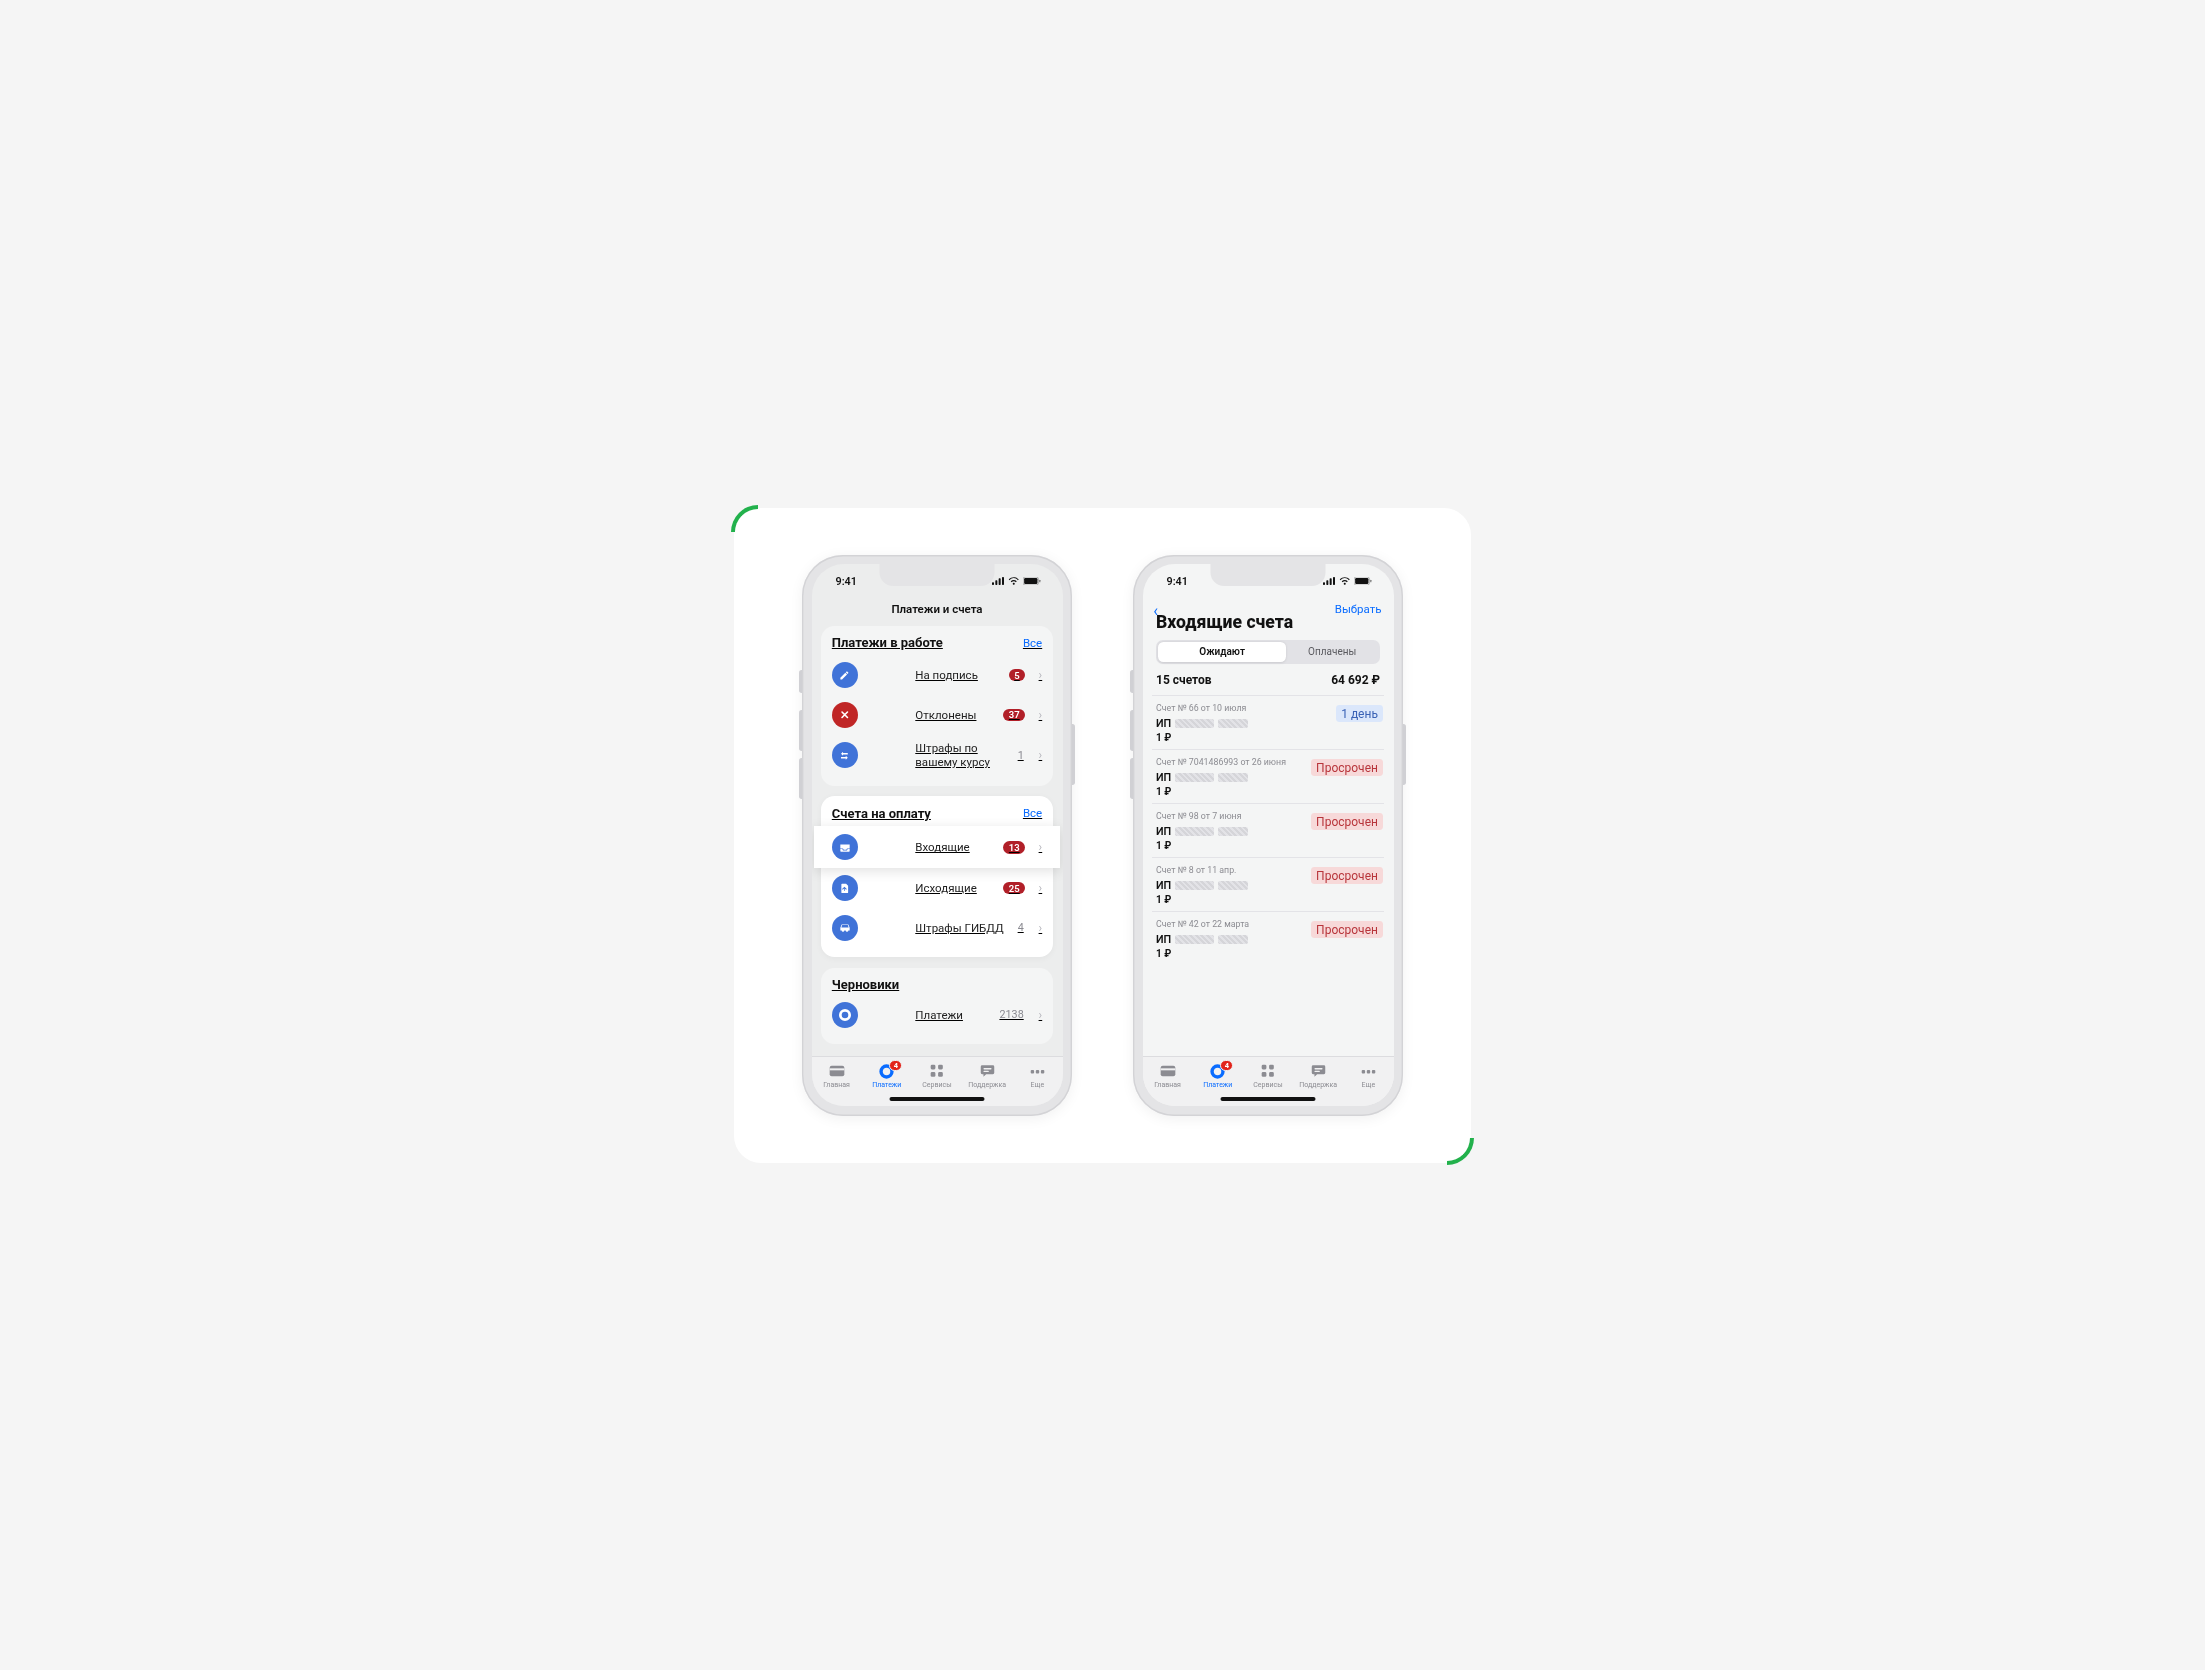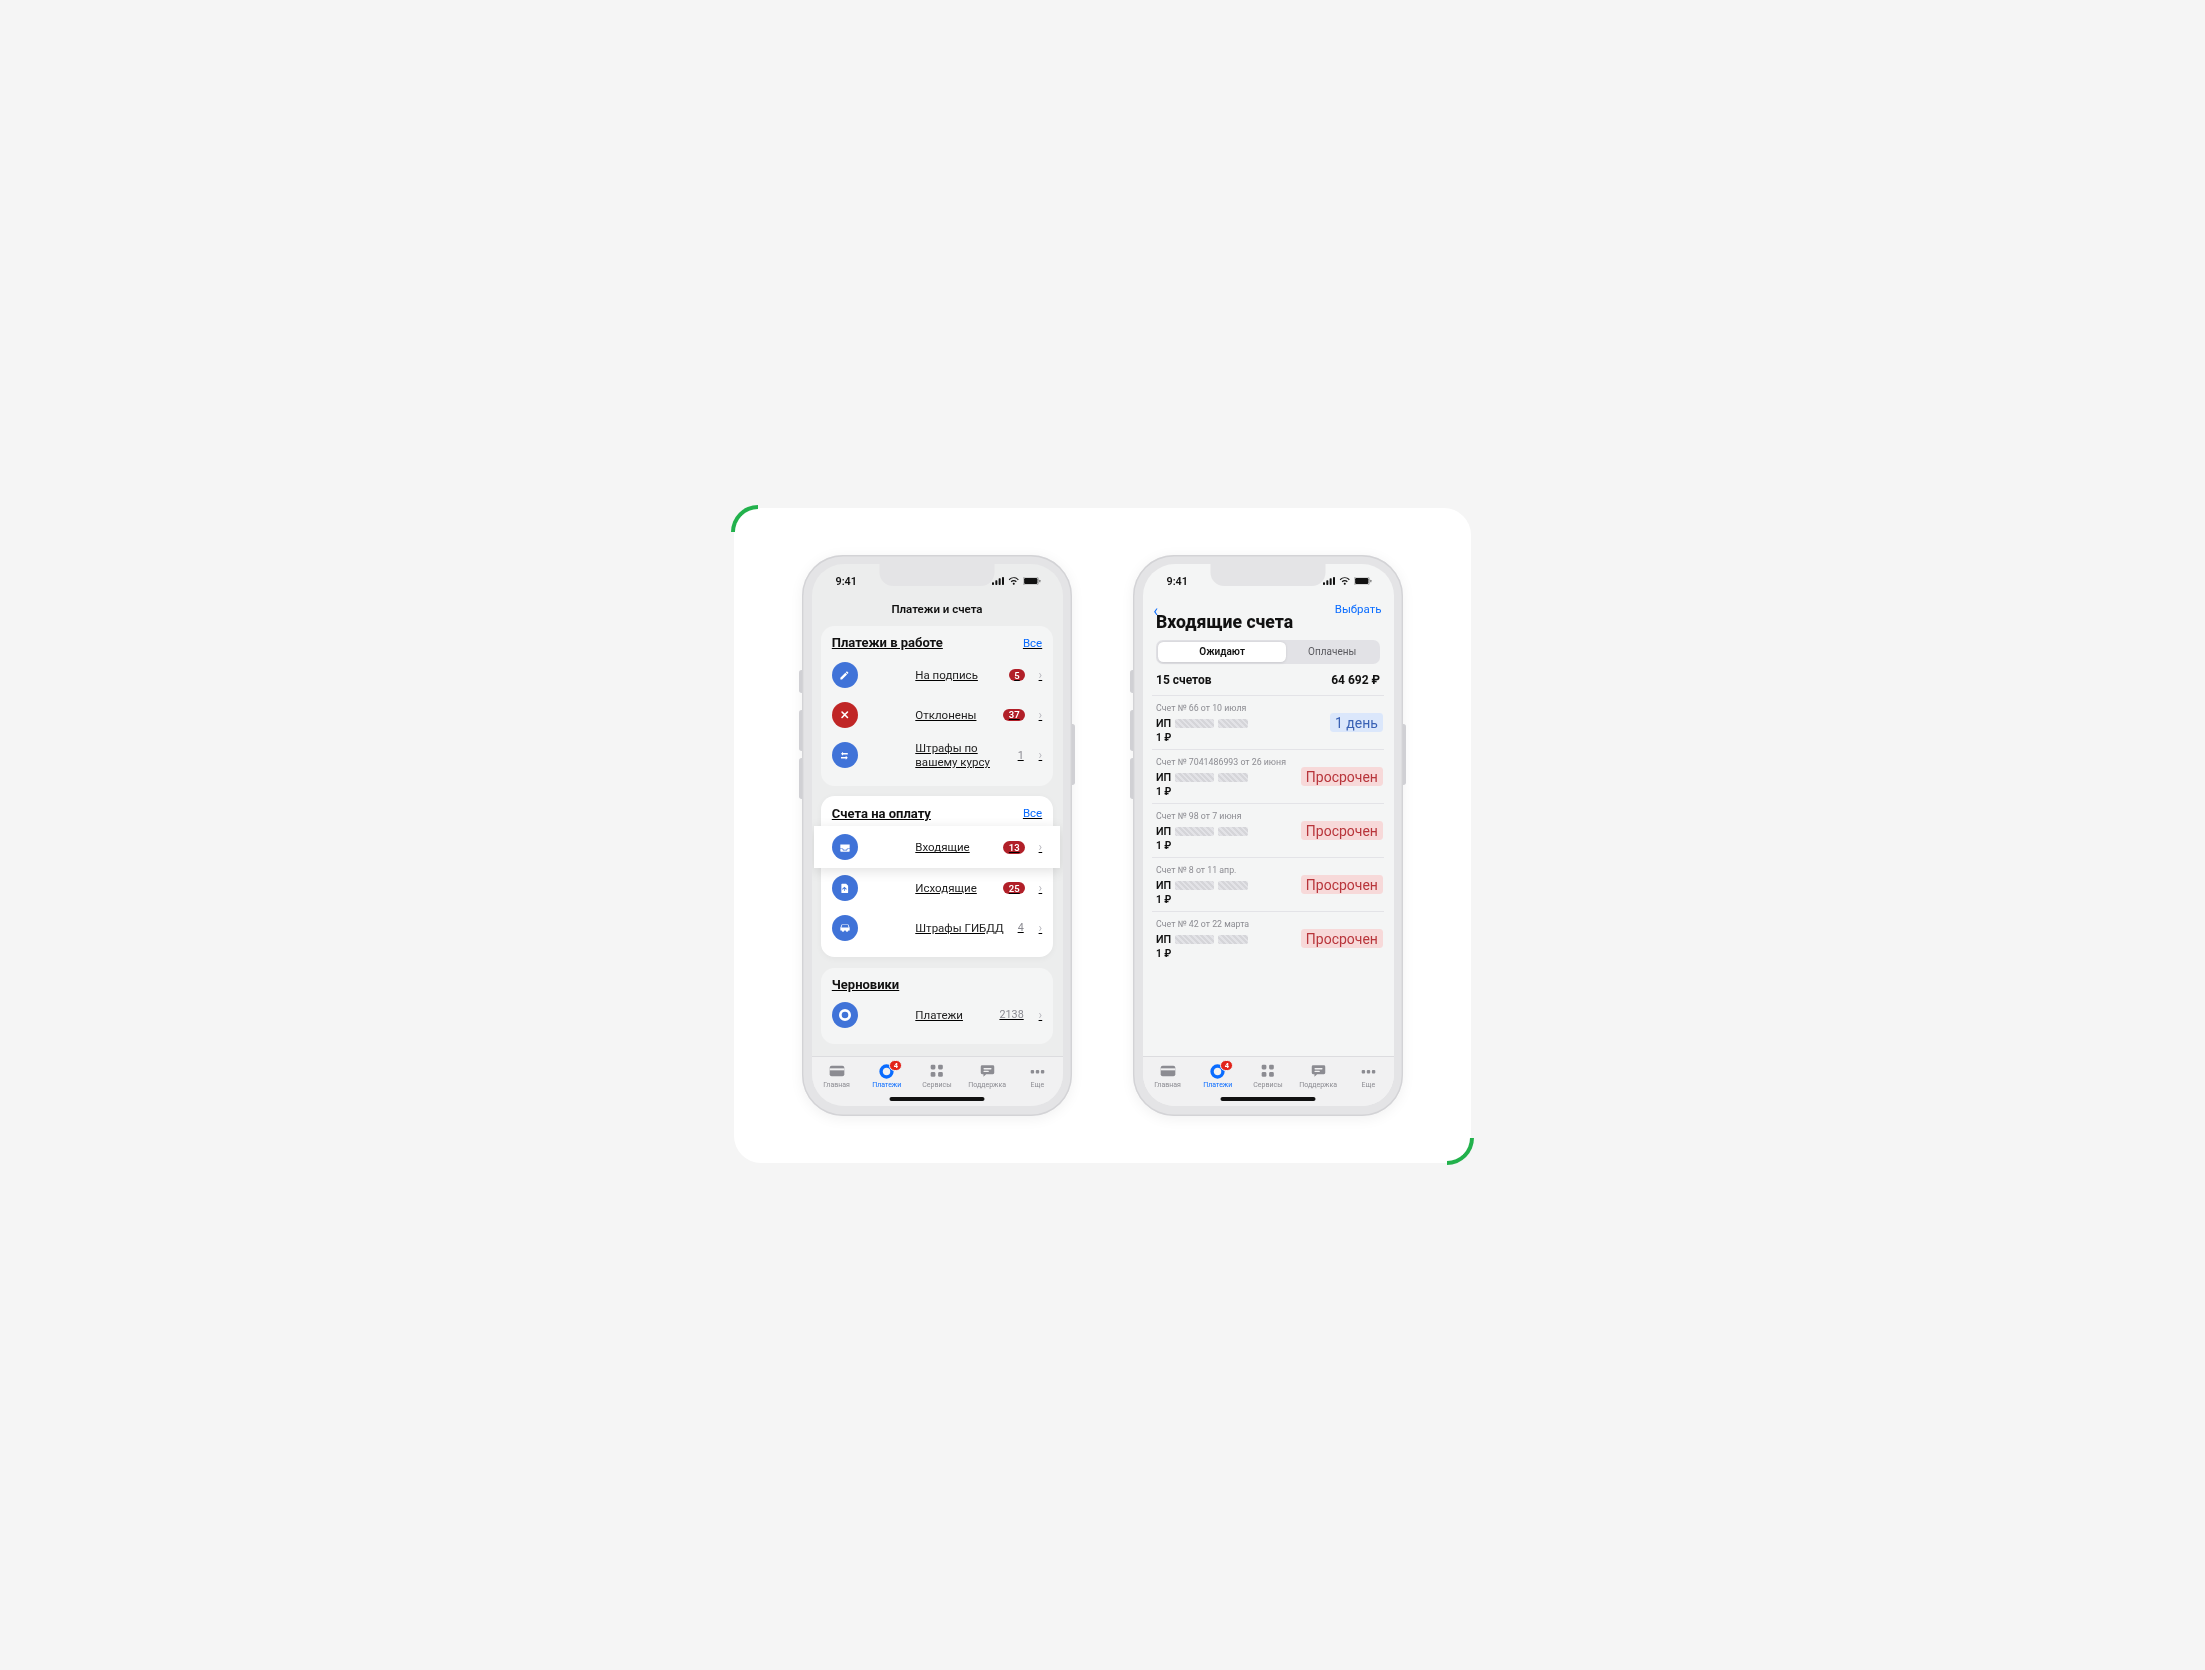--- a/index.html
+++ b/index.html
@@ -152,21 +152,21 @@
   .seg{
     display:flex;background:#e2e2e6;border-radius:6.8px;padding:2px;margin:0 4px 9.5px;
   }
   .seg-item{flex:1;text-align:center;padding:4.7px 0;font-size:10px;color:#5a5a5f;border-radius:5.4px;}
   .seg-item.on{background:#fff;color:#111;font-weight:600;box-shadow:0 0.7px 2.7px rgba(0,0,0,0.1);flex:1.4;}
   .summary{display:flex;justify-content:space-between;padding:0 4px 8px;font-size:12px;font-weight:700;color:#111;}
   .inv{padding:6.8px 4px;border-top:0.7px solid #e3e3e7;position:relative;}
   .inv:first-of-type{border-top:none;}
   .inv-meta{font-size:8.8px;color:#8c8c92;margin-bottom:4px;}
   .inv-tag{
-    position:absolute;right:1.4px;top:17px;font-size:14px;padding:1.4px 4.7px;border-radius:3.4px;
+    position:absolute;right:1.4px;top:9px;font-size:12px;padding:1.4px 4.7px;border-radius:3.4px;
   }
   .tag-blue{background:#dbe7fb;color:#3a62b5;}
   .tag-red{background:#f7d9d9;color:#b8353b;text-align:right;}
   .inv-name{font-size:10.8px;font-weight:600;color:#111;display:flex;align-items:center;gap:4px;}
   .blur{display:inline-block;width:39px;height:9.5px;background:repeating-linear-gradient(45deg,#d5d5d9,#d5d5d9 2px,#e3e3e7 2px,#e3e3e7 4px);border-radius:2px;}
   .blur.sm{width:30px;}
   .inv-amt{font-size:10px;font-weight:700;color:#111;margin-top:1.4px;}
 </style>
 </head>
 <body>

